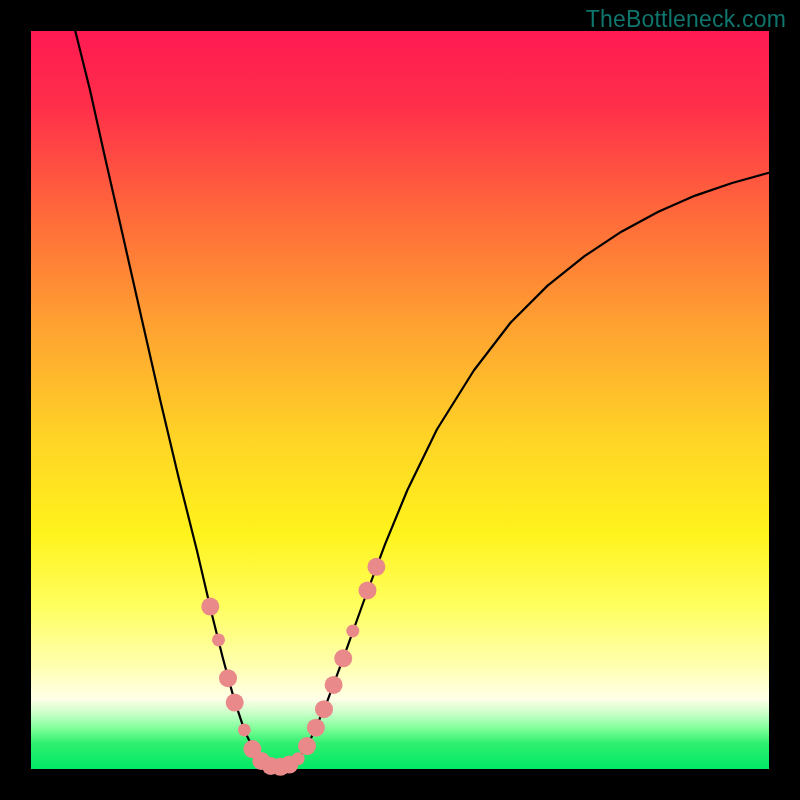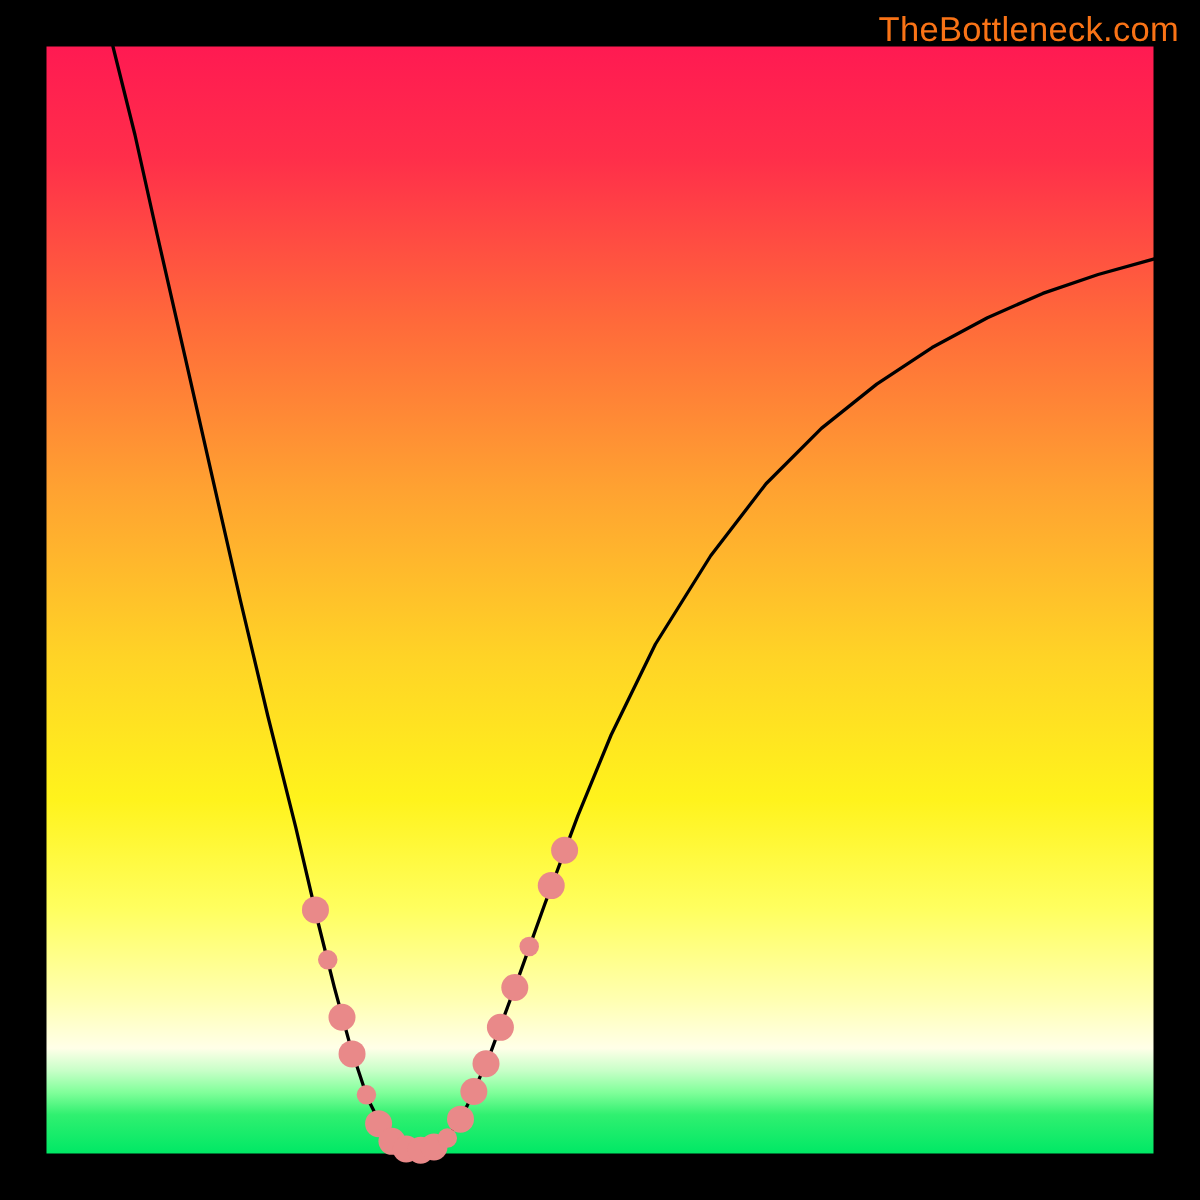--- a/index.html
+++ b/index.html
@@ -24,21 +24,21 @@
     left: 31px;
     top: 31px;
     width: 738px;
     height: 738px;
     
   }
   .watermark {
     position: absolute;
     top: 6px;
     right: 14px;
-    color: #f97316;
+    color: #0f766e;
     font-size: 23px;
     font-weight: 500;
     letter-spacing: 0.2px;
     user-select: none;
   }
   svg.curve {
     position: absolute;
     left: 31px;
     top: 31px;
     width: 738px;

